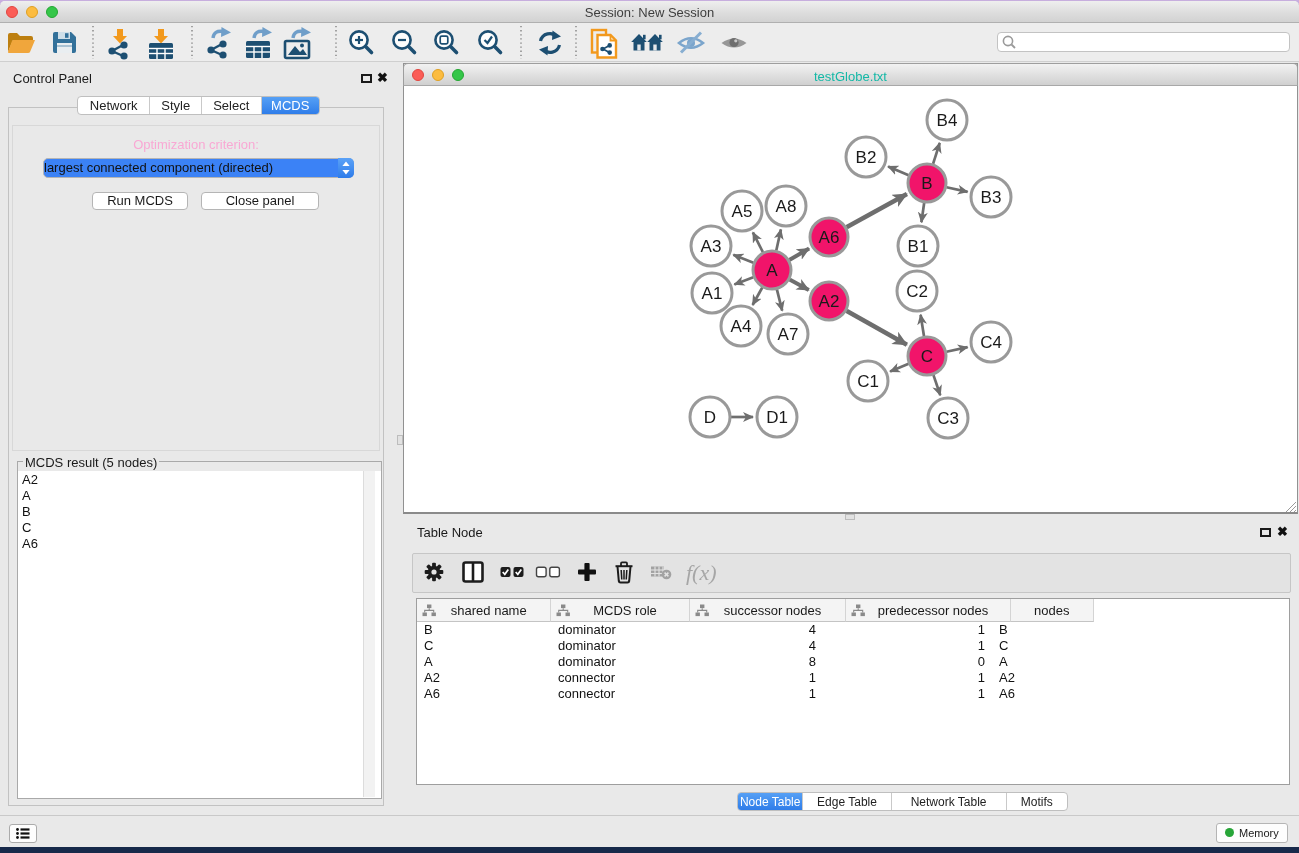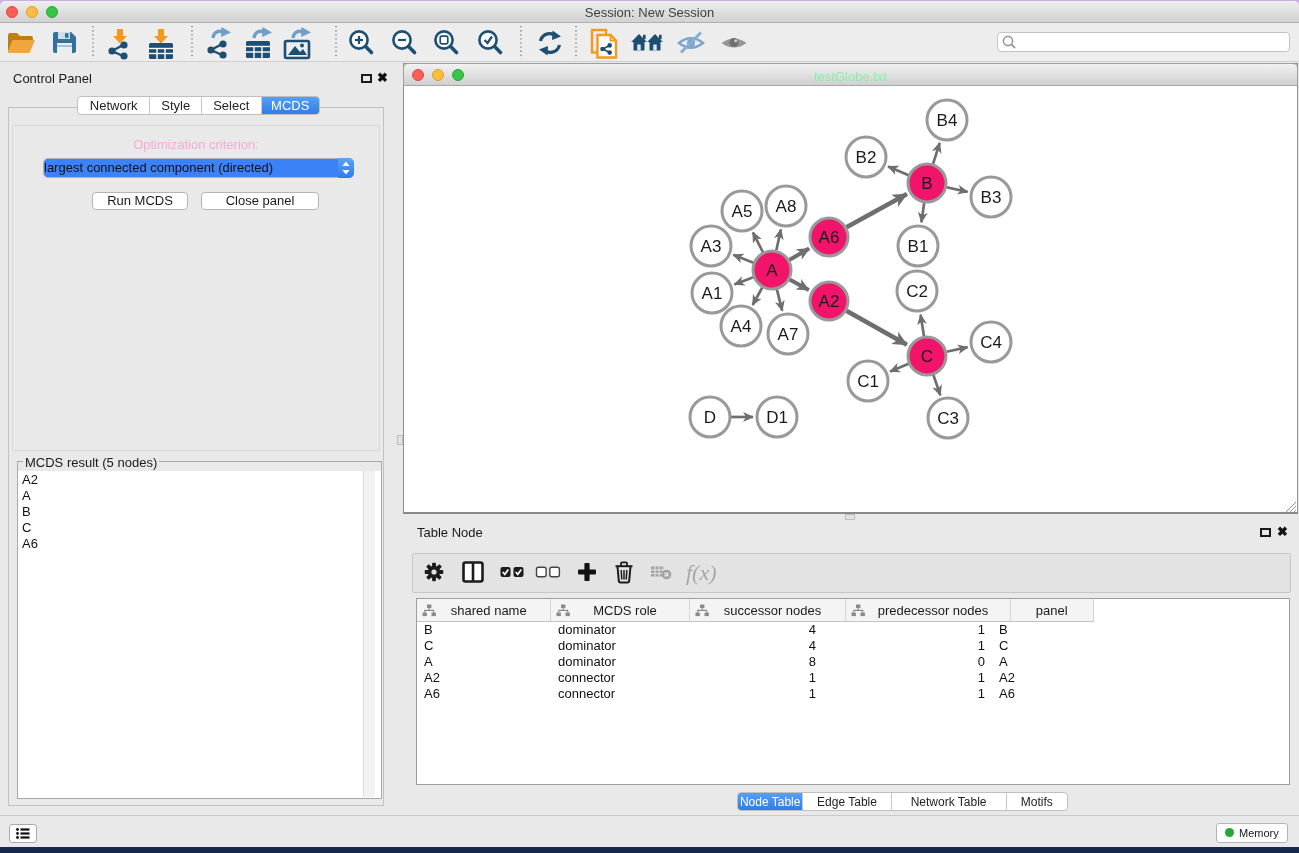--- a/index.html
+++ b/index.html
@@ -35,21 +35,21 @@
 .btn { position:absolute; height:18px; background:#fff; border:1px solid #b5b5b5; border-radius:4px; font-size:13px; color:#1a1a1a; text-align:center; line-height:16px; }
 #fieldset { left:17px; top:461px; width:365px; height:338px; border:1px solid #a9a9a9; }
 #fs-legend { left:23px; top:455px; background:#e9e9e9; font-size:13px; color:#1a1a1a; padding:0 2px; }
 #fs-list { left:18px; top:471px; width:363px; height:327px; background:#fff; font-size:13px; color:#111; line-height:16px; padding:1px 0 0 4px; }
 #fs-scroll { left:363px; top:471px; width:12px; height:326px; background:#f2f2f2; border-left:1px solid #dcdcdc; }
 #divider-handle { left:397px; top:435px; width:6px; height:10px; background:#e2e2e2; border:1px solid #bdbdbd; }
 
 #netwin { left:403px; top:63px; width:895px; height:451px; background:#fff; border:1px solid #919191; border-bottom:2px solid #8a8a8a; }
 #net-titlebar { left:403px; top:63px; width:895px; height:23px; border-radius:5px 5px 0 0;
   background:linear-gradient(#f2f2f2,#dadada 70%,#d0d0d0); border:1px solid #9e9e9e; border-bottom:1px solid #a8a8a8; }
-#net-title { left:403px; top:69px; width:895px; text-align:center; font-size:13px; color:#86efac; }
+#net-title { left:403px; top:69px; width:895px; text-align:center; font-size:13px; color:#14b8a6; }
 #grip { right:3px; bottom:342px; }
 
 #tp-title { left:417px; top:525px; font-size:13px; color:#1a1a1a; }
 #tp-toolbar { left:412px; top:553px; width:879px; height:40px; background:#e3e3e3; border:1px solid #c6c6c6; border-radius:2px; }
 #tp-table { left:416px; top:598px; width:874px; height:187px; background:#fff; border:1px solid #9e9e9e; }
 #tp-header { position:absolute; left:0; top:0; height:23px; display:flex; }
 .hcell { height:23px; background:#f4f4f4; border-right:1px solid #d4d4d4; border-bottom:1px solid #c4c4c4; display:flex; align-items:center; font-size:13px; color:#1a1a1a; }
 .hcell .lbl { flex:1; text-align:center; padding-right:8px; }
 .trow { position:absolute; font-size:13px; color:#111; height:16px; line-height:16px; }
 .cell { position:absolute; top:0; }
@@ -432,21 +432,21 @@
             <rect x="0.5" y="8.5" width="4.4" height="3.6"></rect>
             <rect x="9.5" y="8.5" width="4.4" height="3.6"></rect>
           </g>
           <g stroke="#8a8a8a" stroke-width="1.1" fill="none">
             <path d="M7.2,4.2 V6.4 M2.7,8.4 V6.4 H11.7 V8.4"></path>
           </g>
         </svg>
         <span class="lbl">predecessor nodes</span>
       </div>
       <div class="hcell" style="width:83.5px;">
-        <span class="lbl" style="padding:0;">panel</span>
+        <span class="lbl" style="padding:0;">nodes</span>
       </div>
   </div>
   <div class="trow" style="left:0;top:23px;width:874px;">
       <span class="cell" style="left:7px;">B</span>
       <span class="cell" style="left:141px;">dominator</span>
       <span class="cell" style="left:300px;width:99px;text-align:right;">4</span>
       <span class="cell" style="left:470px;width:98px;text-align:right;">1</span>
       <span class="cell" style="left:582px;">B</span>
     </div>
     <div class="trow" style="left:0;top:39px;width:874px;">

